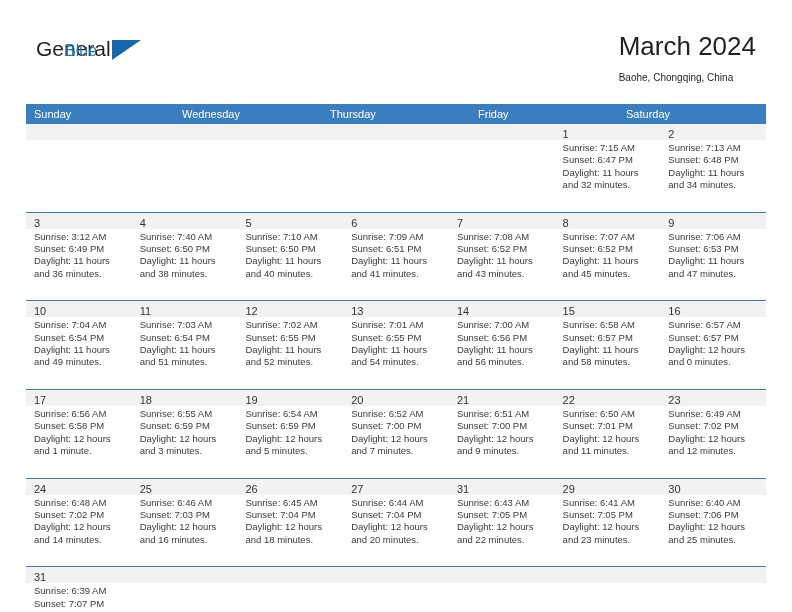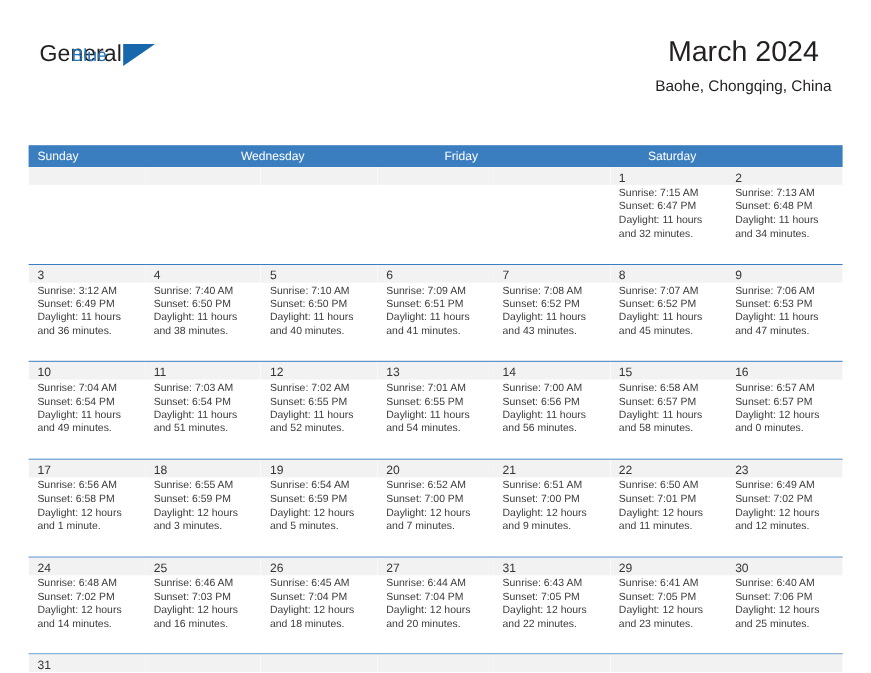--- a/index.html
+++ b/index.html
@@ -55,48 +55,47 @@
     top: 2px;
     width: 0;
     height: 0;
     border-left: 29px solid #1667ab;
     border-bottom: 20px solid transparent;
   }
   .title-block {
     position: absolute;
     right: 36px;
     top: 30px;
-    text-align: center;
+    text-align: left;
   }
   .cal-title {
     font-size: 26px;
     color: #231f20;
     line-height: 32px;
     white-space: nowrap;
   }
   .cal-subtitle {
-    font-size: 14px;
+    font-size: 10px;
     color: #231f20;
     line-height: 20px;
     margin-top: 6px;
     white-space: nowrap;
   }
 
   
   .calendar {
     position: absolute;
     left: 26px;
     top: 104px;
     width: 740px;
   }
   .dow-row {
     display: flex;
     background: #3b7ebf;
     height: 20px;
-    margin-top: 28px;
   }
   .dow-cell {
     flex: 1 1 0;
     color: #ffffff;
     font-size: 11px;
     line-height: 20px;
     padding-left: 8px;
     box-sizing: border-box;
     overflow: hidden;
     white-space: nowrap;
@@ -155,20 +154,21 @@
       <div class="cal-title">March 2024</div>
       <div class="cal-subtitle">Baohe, Chongqing, China</div>
     </div>
 
   </div>
 
   <div class="calendar">
     <div class="dow-row">
         <div class="dow-cell">Sunday</div>
         <div class="dow-cell">Wednesday</div>
+        <div class="dow-cell">Thursday</div>
         <div class="dow-cell">Friday</div>
         <div class="dow-cell">Saturday</div>
       </div>
     <div id="weeks-container">
         <div class="week-row">
           <div class="day-cell">
             <div class="day-number blank">&nbsp;</div>
             <div class="day-lines"></div>
           </div>
           <div class="day-cell">

